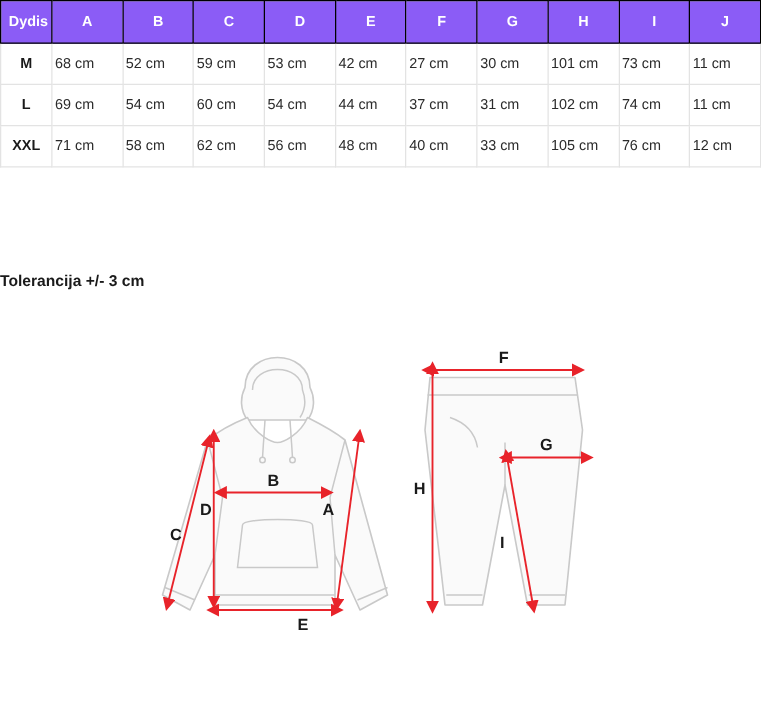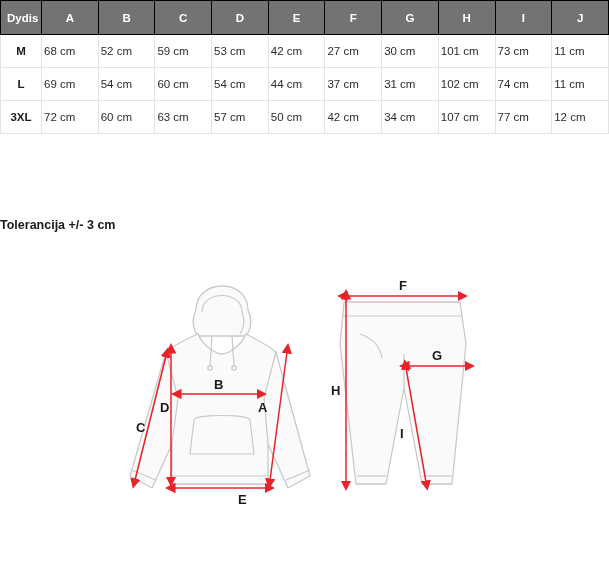--- a/index.html
+++ b/index.html
@@ -28,21 +28,21 @@
     border: 1px solid #e3e3e3;
     font-size: 11.5px;
     font-weight: normal;
     text-align: center;
     height: 33px;
     padding: 0 2px;
     color: #2b2b2b;
     white-space: nowrap;
   }
   .size-table thead th {
-    background: #737373;
+    background: #8b5cf6;
     color: #ffffff;
     font-weight: bold;
     border: 1px solid #000000;
     height: 34px;
   }
   .size-table thead th.corner {
     text-align: left;
     padding-left: 6px;
   }
   .size-table tbody td.rowhead {
@@ -140,30 +140,30 @@
       <td class="cell">60 cm</td>
       <td class="cell">54 cm</td>
       <td class="cell">44 cm</td>
       <td class="cell">37 cm</td>
       <td class="cell">31 cm</td>
       <td class="cell">102 cm</td>
       <td class="cell">74 cm</td>
       <td class="cell">11 cm</td>
     </tr>
     <tr>
-      <td class="rowhead">3XL</td>
-      <td class="cell">72 cm</td>
-      <td class="cell">60 cm</td>
-      <td class="cell">63 cm</td>
-      <td class="cell">57 cm</td>
-      <td class="cell">50 cm</td>
-      <td class="cell">42 cm</td>
-      <td class="cell">34 cm</td>
-      <td class="cell">107 cm</td>
-      <td class="cell">77 cm</td>
+      <td class="rowhead">XXL</td>
+      <td class="cell">71 cm</td>
+      <td class="cell">58 cm</td>
+      <td class="cell">62 cm</td>
+      <td class="cell">56 cm</td>
+      <td class="cell">48 cm</td>
+      <td class="cell">40 cm</td>
+      <td class="cell">33 cm</td>
+      <td class="cell">105 cm</td>
+      <td class="cell">76 cm</td>
       <td class="cell">12 cm</td>
     </tr>
   </tbody>
 </table>
 
 <div class="tolerance">Tolerancija +/- 3 cm</div>
 
 <div class="diagram-wrap">
   <svg width="609" height="270" viewBox="0 0 609 270" xmlns="http://www.w3.org/2000/svg">
     <defs>

